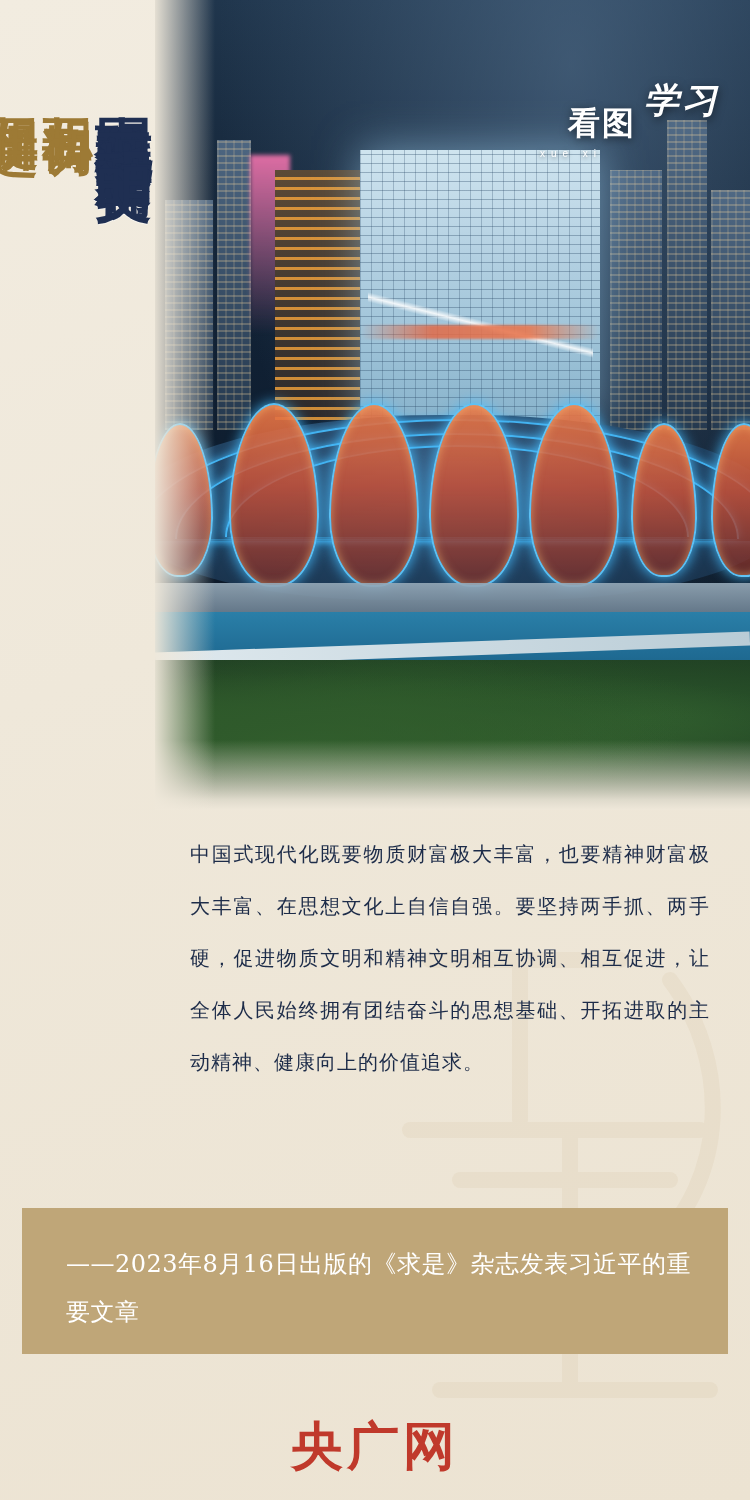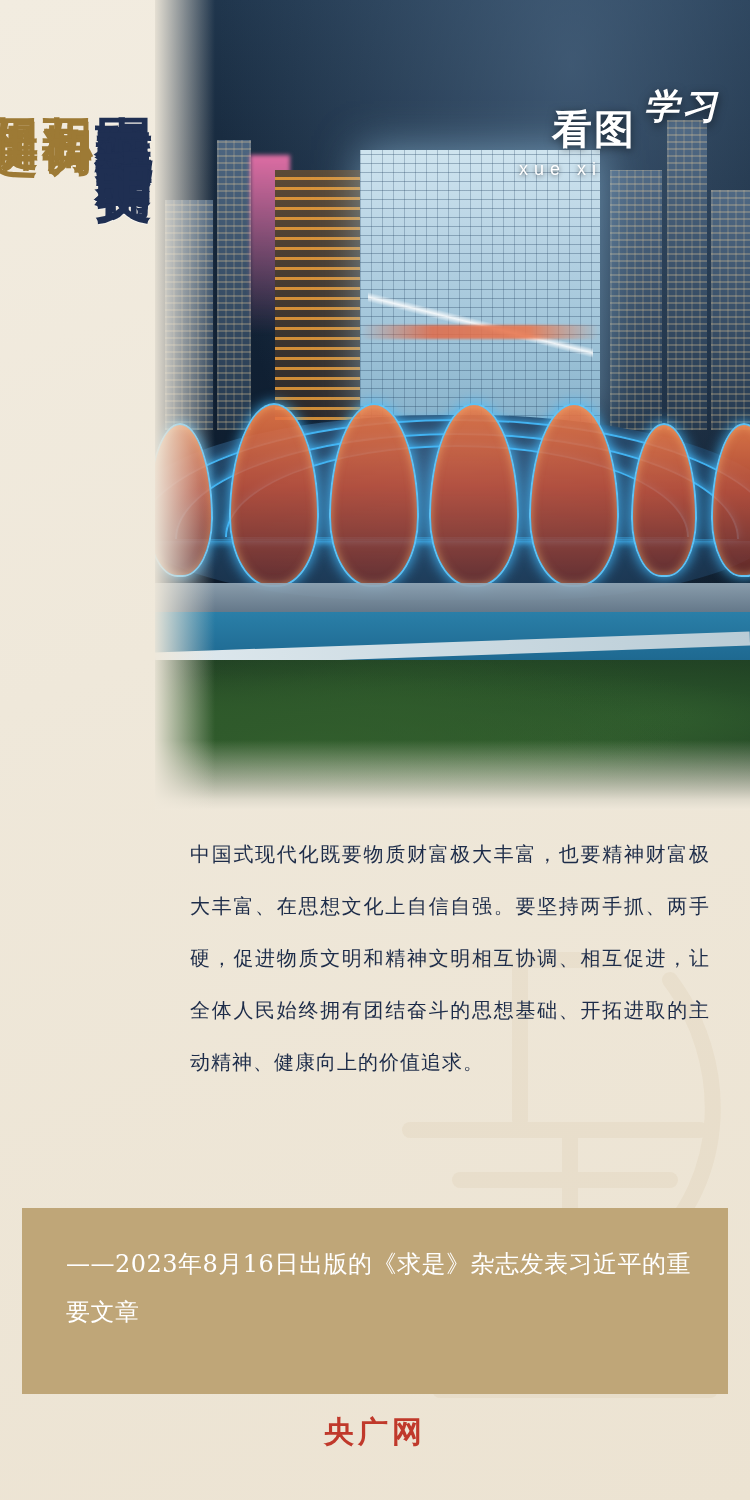--- a/index.html
+++ b/index.html
@@ -180,38 +180,38 @@
     position: absolute;
     right: 30px;
     top: 55px;
     text-align: right;
     color: #ffffff;
     z-index: 6;
   }
   .logo-row { display:flex; align-items:center; justify-content:flex-end; gap:8px; }
   .logo-kantu {
     font-family: "DejaVu Serif", serif;
-    font-size: 40px;
+    font-size: 32px;
     font-weight: 700;
     letter-spacing: 2px;
     text-shadow: 0 2px 8px rgba(0,0,0,.55);
     margin-top: 47px;
   }
   .logo-xuexi {
     font-family: "DejaVu Serif", serif;
     font-size: 35px;
     font-weight: 700;
     font-style: italic;
     letter-spacing: 3px;
     text-shadow: 0 3px 10px rgba(0,0,0,.6);
   }
   .logo-pinyin {
     margin-top: 2px;
     font-family: "Liberation Sans", sans-serif;
-    font-size: 18px;
+    font-size: 10px;
     letter-spacing: 6px;
     color: #ffffff;
     text-shadow: 0 1px 5px rgba(0,0,0,.6);
     padding-right: 118px;
   }
 
   
   .headline {
     position: absolute;
     left: 0;
@@ -259,21 +259,21 @@
     text-align: justify;
     z-index: 5;
   }
 
   
   .source-bar {
     position: absolute;
     left: 22px;
     top: 1208px;
     width: 706px;
-    height: 186px;
+    height: 146px;
     background: #bfa678;
     z-index: 5;
   }
   .source-text {
     position: absolute;
     left: 44px;
     top: 32px;
     width: 630px;
     font-family: "DejaVu Serif", "Liberation Serif", serif;
     font-size: 24px;
@@ -287,21 +287,21 @@
     position: absolute;
     left: 0;
     top: 1412px;
     width: 750px;
     text-align: center;
     z-index: 5;
   }
   .footer-logo {
     display: inline-block;
     font-family: "DejaVu Serif", serif;
-    font-size: 30px;
+    font-size: 52px;
     font-weight: 700;
     letter-spacing: 4px;
     color: #c0392b;
   }
 </style>
 </head>
 <body>
 
 <div class="poster">
 

